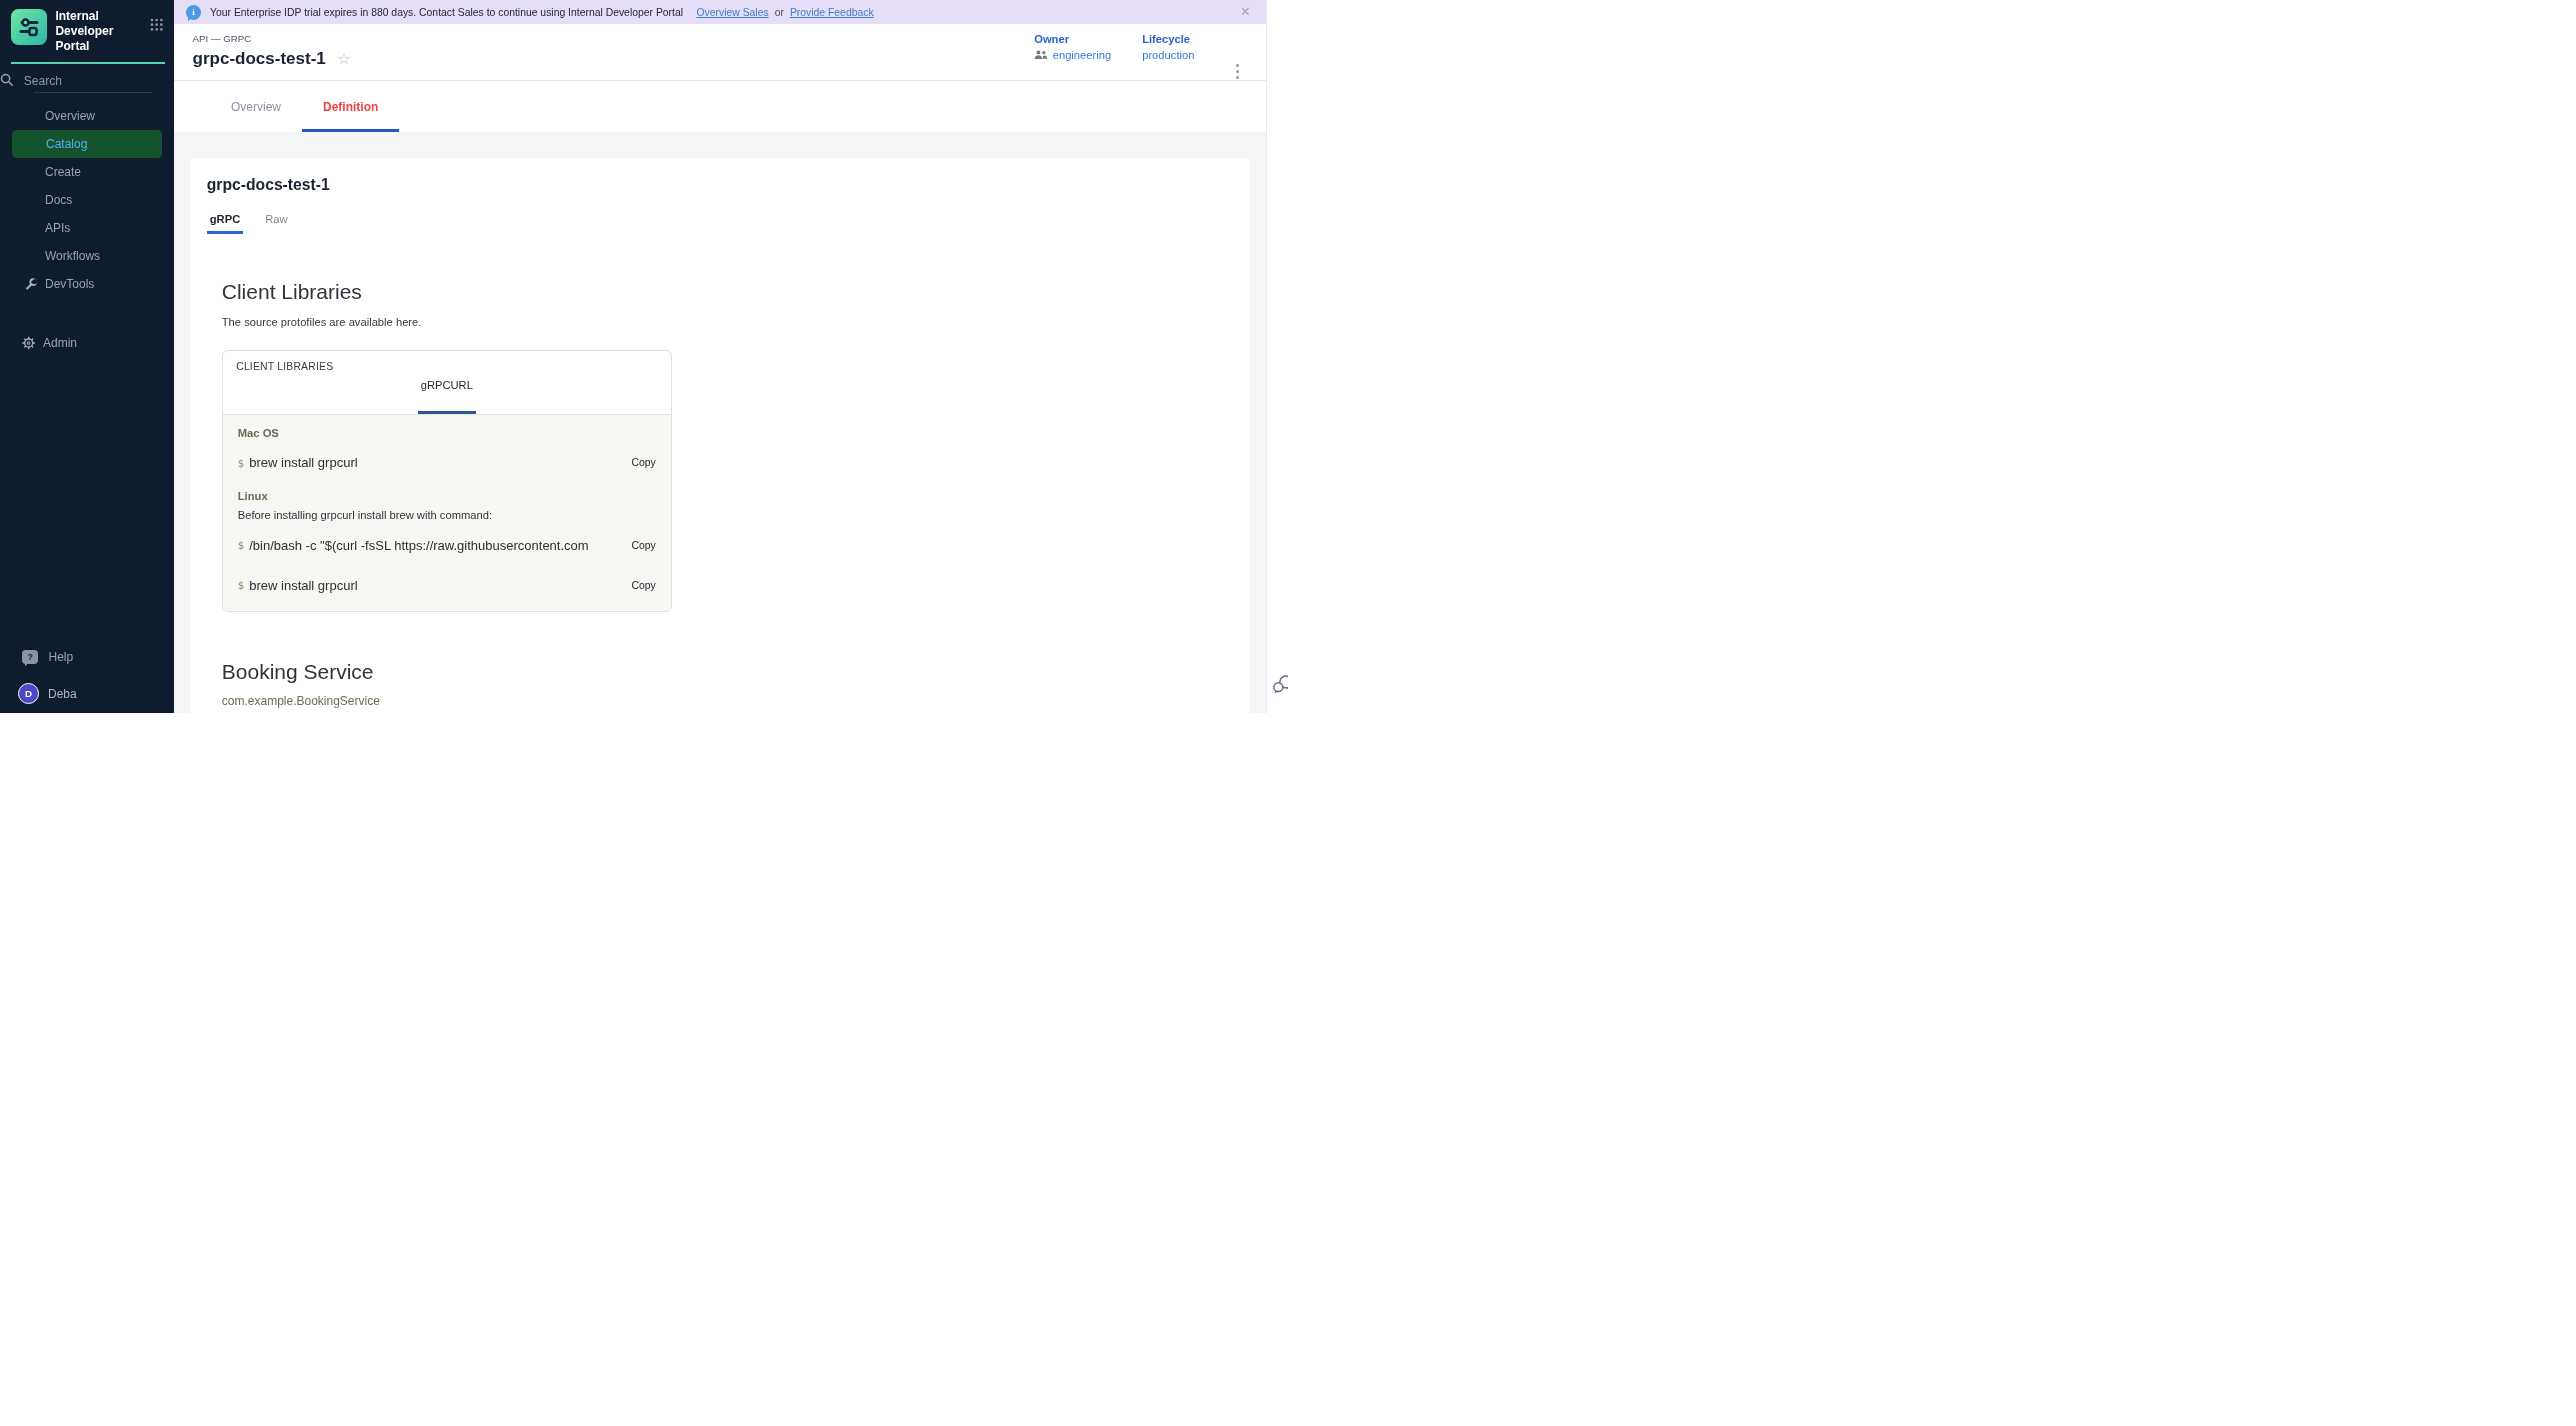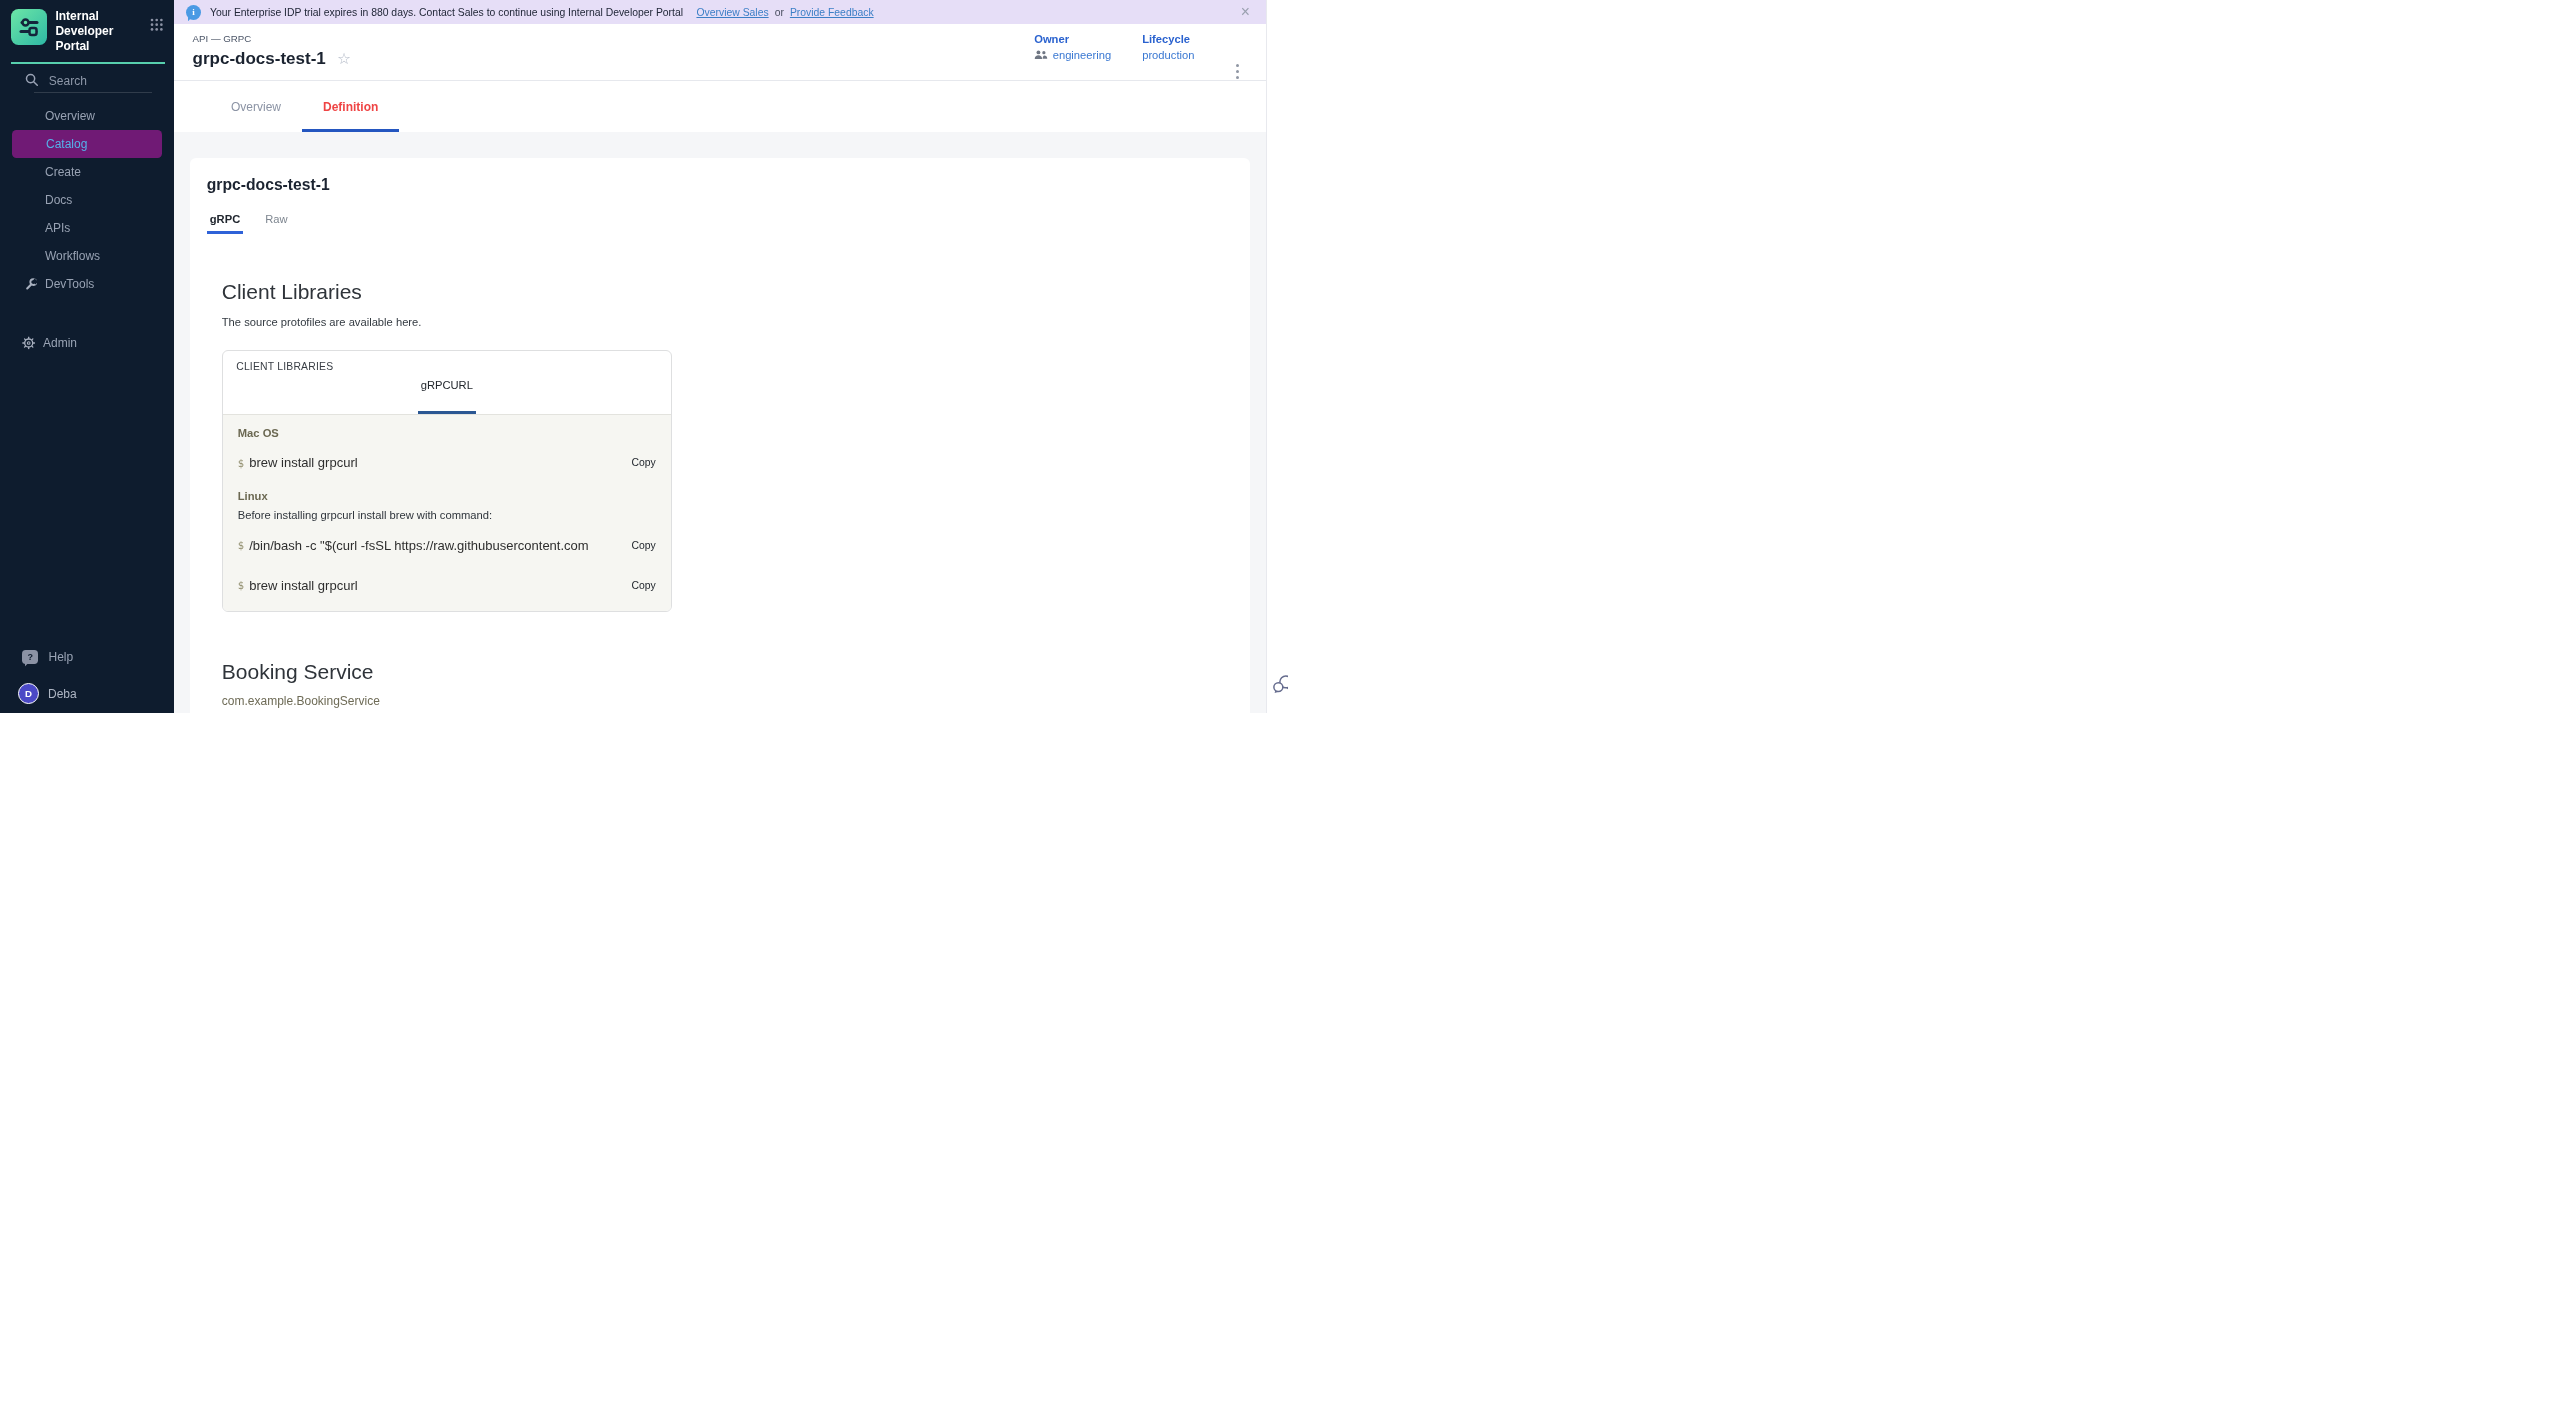--- a/index.html
+++ b/index.html
@@ -9,27 +9,27 @@
 
   
   .sidebar { width:174px; flex-shrink:0; background:#0e1c2e; color:#98a2b3; position:relative; }
   .logo-row { display:flex; align-items:flex-start; padding:9px 10.4px 0 11.2px; }
   .logo-badge { width:36px; height:36px; border-radius:7.5px; flex-shrink:0;
     background:linear-gradient(135deg,#6ce6a6 0%,#2eb8a5 100%);
     display:flex; align-items:center; justify-content:center; }
   .logo-title { font-size:12px; font-weight:bold; color:#fff; line-height:1.25; margin-left:8.2px; width:88px; }
   .grid-icon { margin-left:auto; margin-top:9px; cursor:pointer; }
   .teal-rule { height:2.2px; background:#57cfad; margin:7.5px 9px 0 11.2px; }
-  .search-row { display:flex; align-items:center; height:22.4px; margin-top:6px; padding-left:25px; cursor:pointer; }
+  .search-row { display:flex; align-items:center; height:22.4px; margin-top:6px; cursor:pointer; }
   .search-row .lbl { margin-left:10.4px; font-size:12px; color:#8e98a9; }
   .side-divider { border-bottom:0.7px solid rgba(255,255,255,0.14); margin:0 22.4px 0 34px; }
   .nav { padding-top:9px; }
   .nav-item { height:28px; display:flex; align-items:center; padding-left:45px;
     font-size:12px; color:#98a2b3; cursor:pointer; position:relative; }
-  .nav-item.active { background:#701a75; border-radius:4.5px; margin:0 12px; padding-left:34px;
+  .nav-item.active { background:#14532d; border-radius:4.5px; margin:0 12px; padding-left:34px;
     color:#55b2ea; }
   .nav-ico { position:absolute; left:24.6px; top:50%; transform:translateY(-50%); display:flex; }
   .nav-item.has-ico { padding-left:45px; }
   .admin-row { height:28px; margin-top:31px; display:flex; align-items:center; padding-left:43px;
     font-size:12px; color:#9aa4b5; cursor:pointer; position:relative; }
   .admin-row .nav-ico { left:21.6px; }
   .help-row { position:absolute; bottom:49px; left:22.4px; display:flex; align-items:center;
     cursor:pointer; font-size:12px; color:#9aa4b5; }
   .help-bubble { width:15.7px; height:13.4px; background:#8b92a4; border-radius:3.7px; position:relative;
     display:flex; align-items:center; justify-content:center; font-size:9px; font-weight:bold; color:#0e1c2e; }

